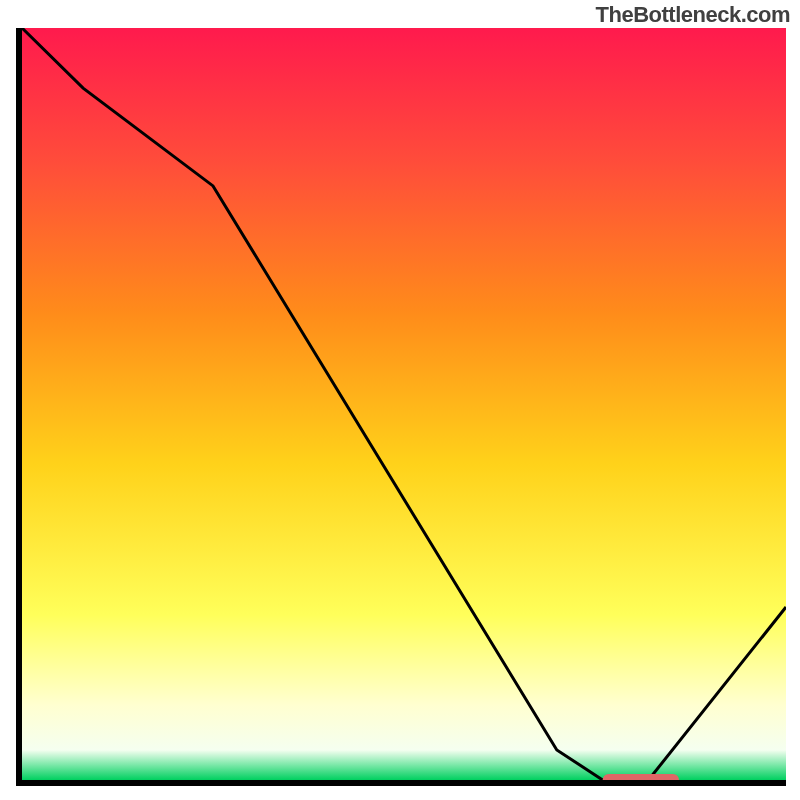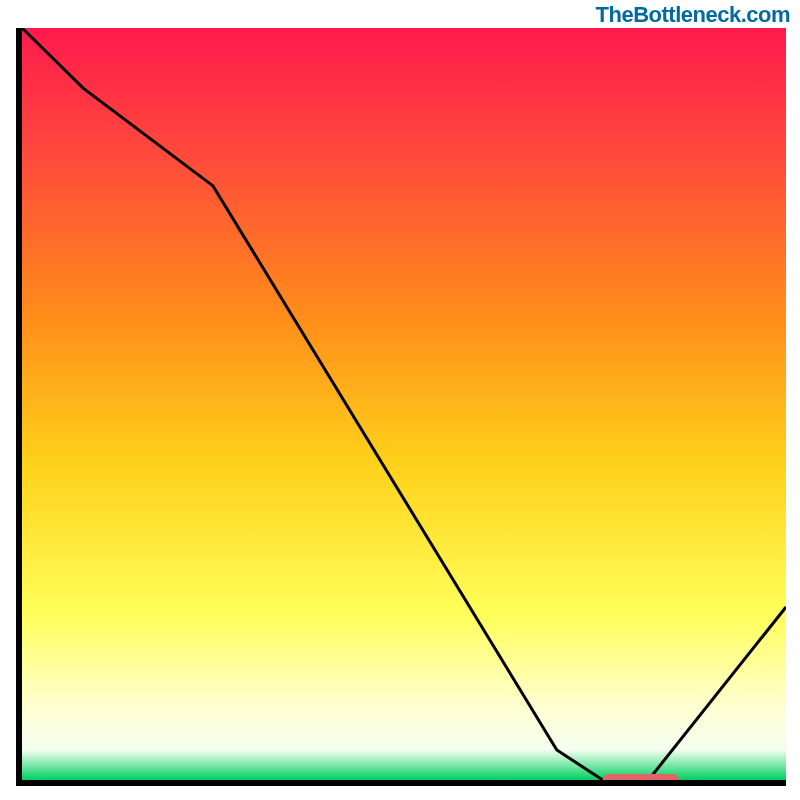--- a/index.html
+++ b/index.html
@@ -14,21 +14,21 @@
     position: relative;
     width: 800px;
     height: 800px;
   }
   .watermark {
     position: absolute;
     top: 2px;
     right: 10px;
     font-size: 22px;
     font-weight: bold;
-    color: #0369a1;
+    color: #404040;
     letter-spacing: -0.5px;
   }
   .plot-area {
     position: absolute;
     left: 16px;
     top: 28px;
     width: 770px;
     height: 758px;
     border-top: none;
   }

